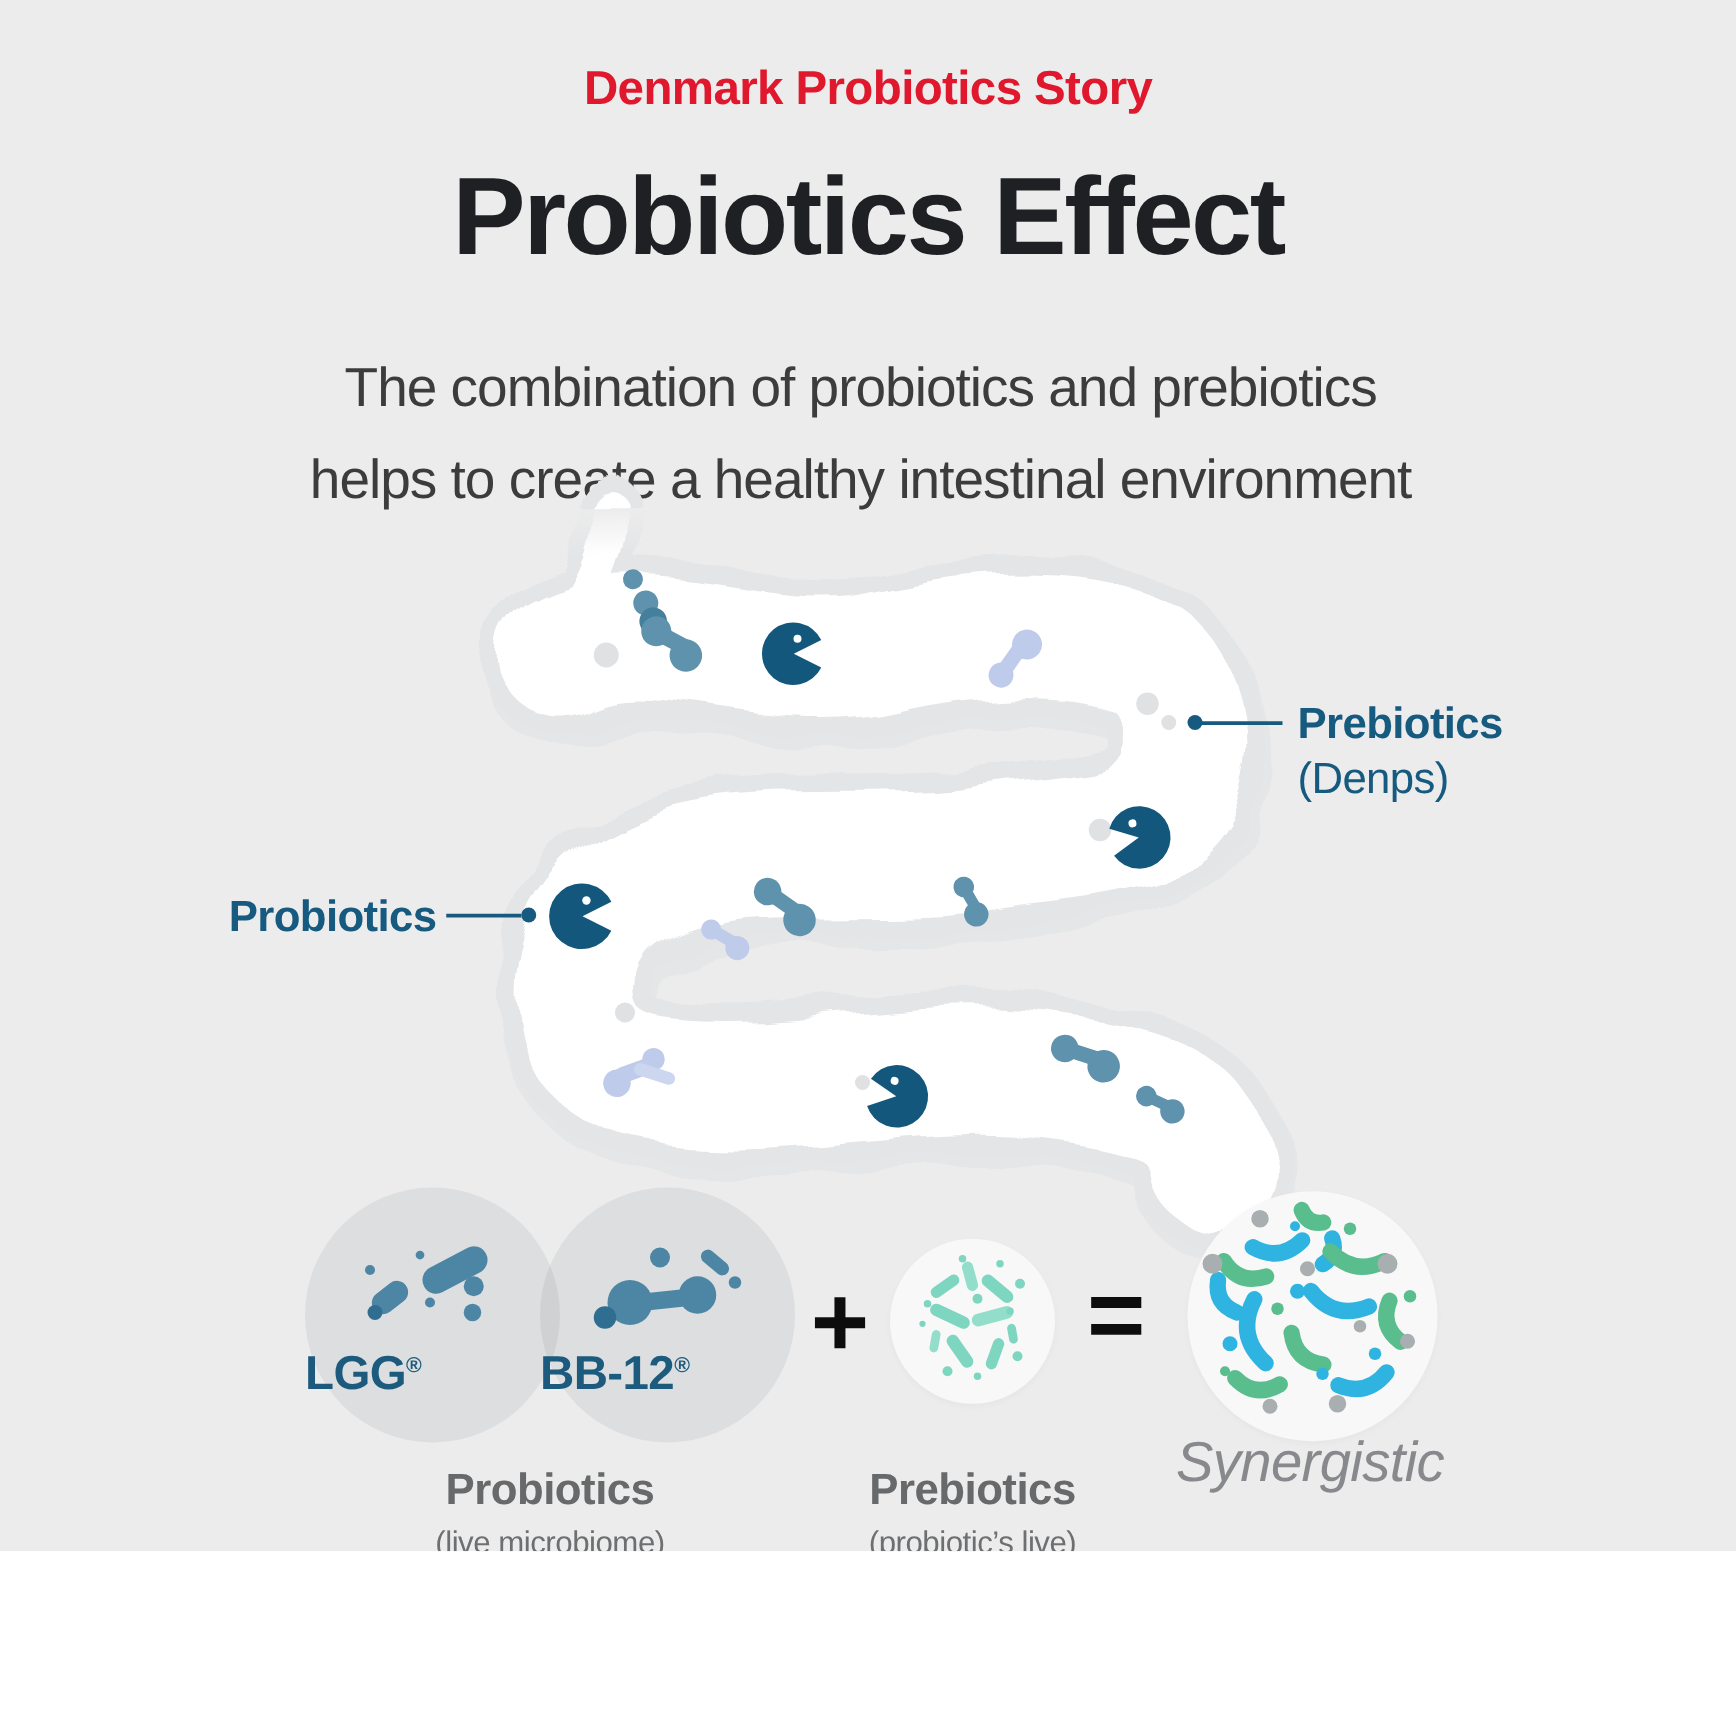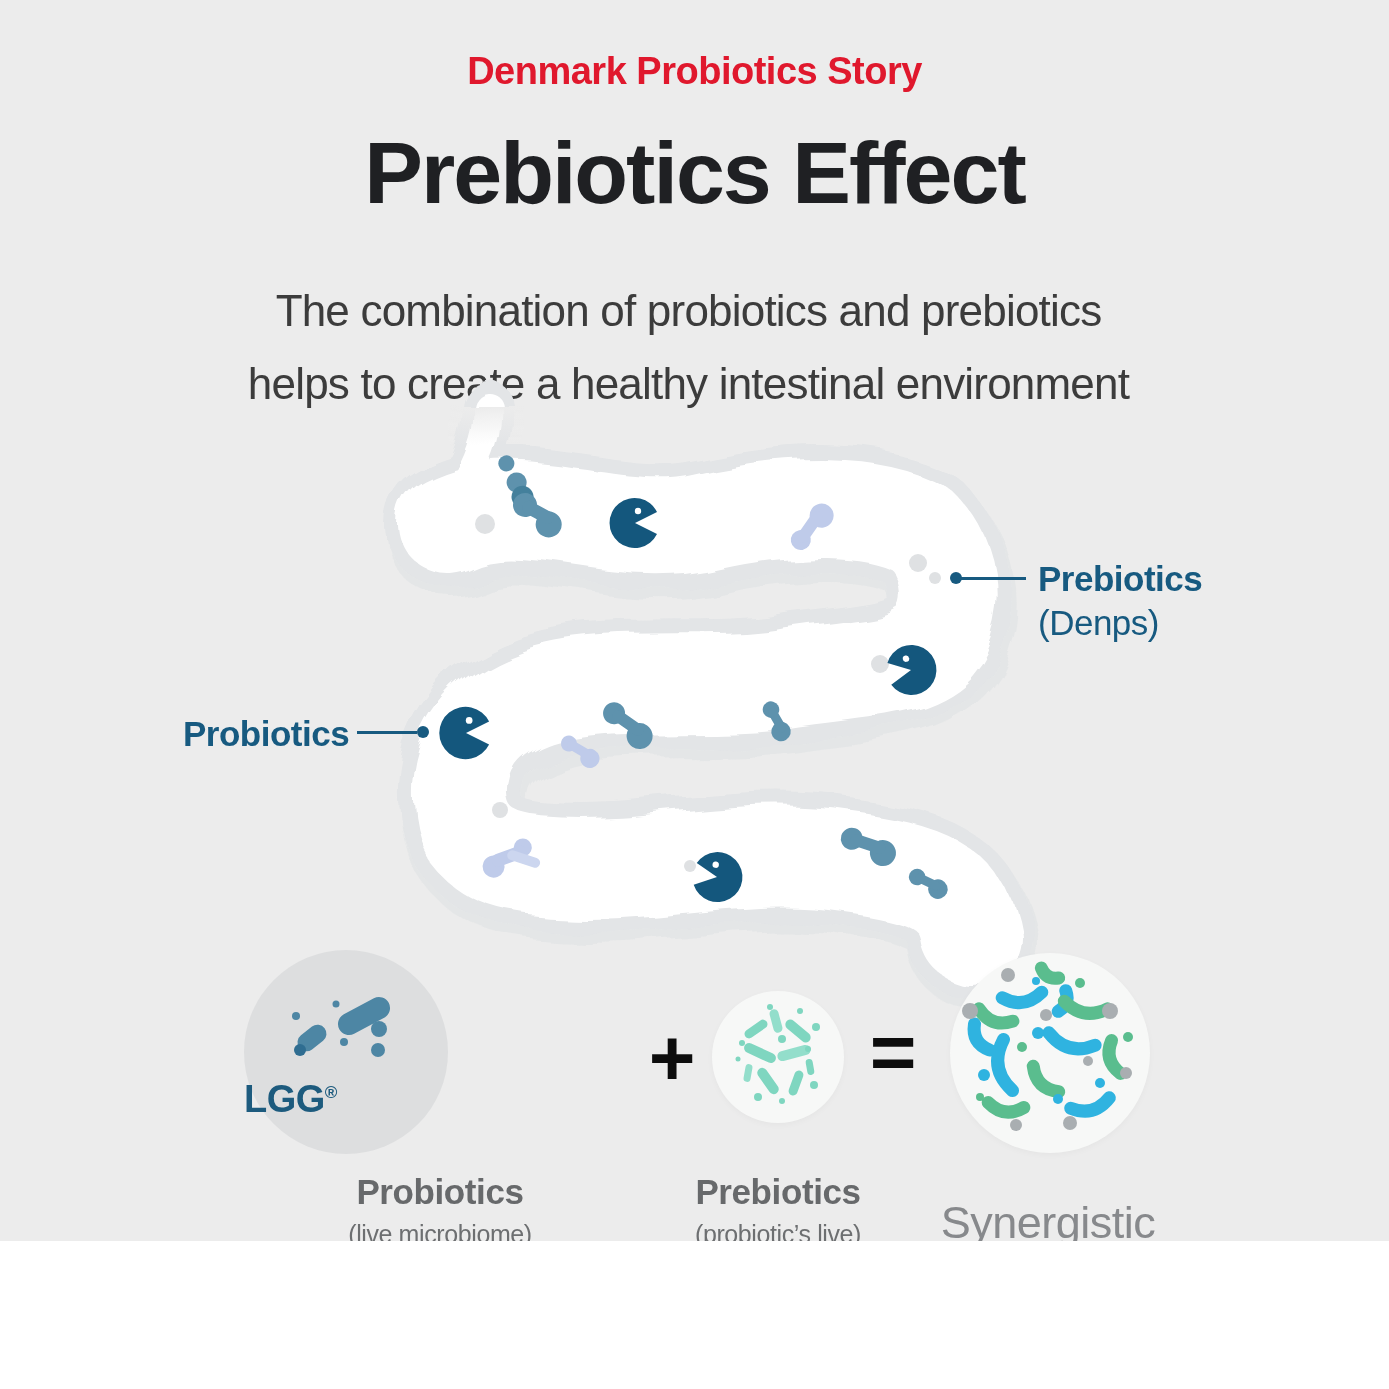--- a/index.html
+++ b/index.html
@@ -59,21 +59,21 @@
   
   .brand{position:absolute;left:1140px;top:1286px;display:flex;align-items:center;}
   .brand-name{font-size:54px;font-weight:700;color:#84888f;letter-spacing:-1px;}
 </style>
 </head>
 <body>
 
 <div class="canvas">
 
   <div class="eyebrow">Denmark Probiotics Story</div>
-  <div class="title">Prebiotics Effect</div>
+  <div class="title">Probiotics Effect</div>
   <div class="subtitle">
     <div>The combination of probiotics and prebiotics</div>
     <div>helps to create a healthy intestinal environment</div>
   </div>
 
   <svg class="gut-svg" width="660" height="575" viewBox="0 0 660 575">
     <defs>
       <filter id="wob" x="-20%" y="-20%" width="140%" height="140%">
         <feTurbulence type="fractalNoise" baseFrequency="0.014 0.017" numOctaves="2" seed="7" result="n"></feTurbulence>
         <feDisplacementMap in="SourceGraphic" in2="n" scale="24"></feDisplacementMap>
@@ -200,20 +200,36 @@
         <circle cx="54" cy="20" r="3.5"></circle>
         <circle cx="96" cy="66" r="7"></circle>
         <circle cx="62" cy="58" r="4"></circle>
       </g>
     </svg>
     <div class="strain-label">
       <span>LGG</span><sup>®</sup>
     </div>
   </div>
 
+  <div class="circle circle-gray" style="left:432px;top:950px;width:204px;height:204px;">
+    <svg width="124" height="84" viewBox="0 0 124 84" style="position:absolute;left:42px;top:40px;">
+      <g fill="#4d86a4">
+        <circle cx="30" cy="52" r="18"></circle>
+        <circle cx="84" cy="46" r="15"></circle>
+        <rect x="-25" y="-7" width="50" height="14" rx="7" transform="translate(57,50) rotate(-6)"></rect>
+        <circle cx="10" cy="64" r="9" fill="#2f6d91"></circle>
+        <circle cx="54" cy="16" r="8"></circle>
+        <rect x="-13" y="-5.5" width="26" height="11" rx="5.5" transform="translate(98,20) rotate(40)"></rect>
+        <circle cx="114" cy="36" r="5"></circle>
+      </g>
+    </svg>
+    <div class="strain-label">
+      <span>BB-12</span><sup>®</sup>
+    </div>
+  </div>
 
   <div class="op" style="left:632px;top:1016px;">+</div>
 
   <div class="circle circle-white" style="left:712px;top:991px;width:132px;height:132px;">
     <svg width="132" height="132" viewBox="0 0 132 132">
       <g fill="#7fd6c0">
         <rect x="-13" y="-4.5" width="26" height="9" rx="4.5" transform="translate(44,38) rotate(-35)"></rect>
         <rect x="-12" y="-4.5" width="24" height="9" rx="4.5" transform="translate(64,30) rotate(75)" fill="#93decb"></rect>
         <rect x="-15" y="-5" width="30" height="10" rx="5" transform="translate(86,40) rotate(40)"></rect>
         <rect x="-17" y="-5" width="34" height="10" rx="5" transform="translate(48,62) rotate(25)"></rect>
@@ -283,21 +299,21 @@
   </div>
 
   <div class="caption" style="left:290px;top:1172px;">
     <div class="c1">Probiotics</div>
     <div class="c2">(live microbiome)</div>
   </div>
   <div class="caption" style="left:628px;top:1172px;">
     <div class="c1">Prebiotics</div>
     <div class="c2">(probiotic’s live)</div>
   </div>
-  <div class="caption-result" style="left:898px;top:1197px;">Synergistic</div>
+  <div class="caption-result" style="left:898px;top:1144px;font-style:italic;">Synergistic</div>
 
   <div class="brand">
     <svg width="50" height="50" viewBox="0 0 50 50">
       <path d="M26 2 C34 3 43 8 45 15 L47 28 C47 37 40 45 30 46 L15 43 C7 40 2 32 3 23 C4 13 14 3 26 2 Z" fill="#84888f"></path>
       <path d="M21 0 L29 50" stroke="#ececec" stroke-width="5" fill="none"></path>
       <path d="M0 27 L50 21" stroke="#ececec" stroke-width="5" fill="none"></path>
     </svg>
     <span class="brand-name">Denps</span>
   </div>
 

